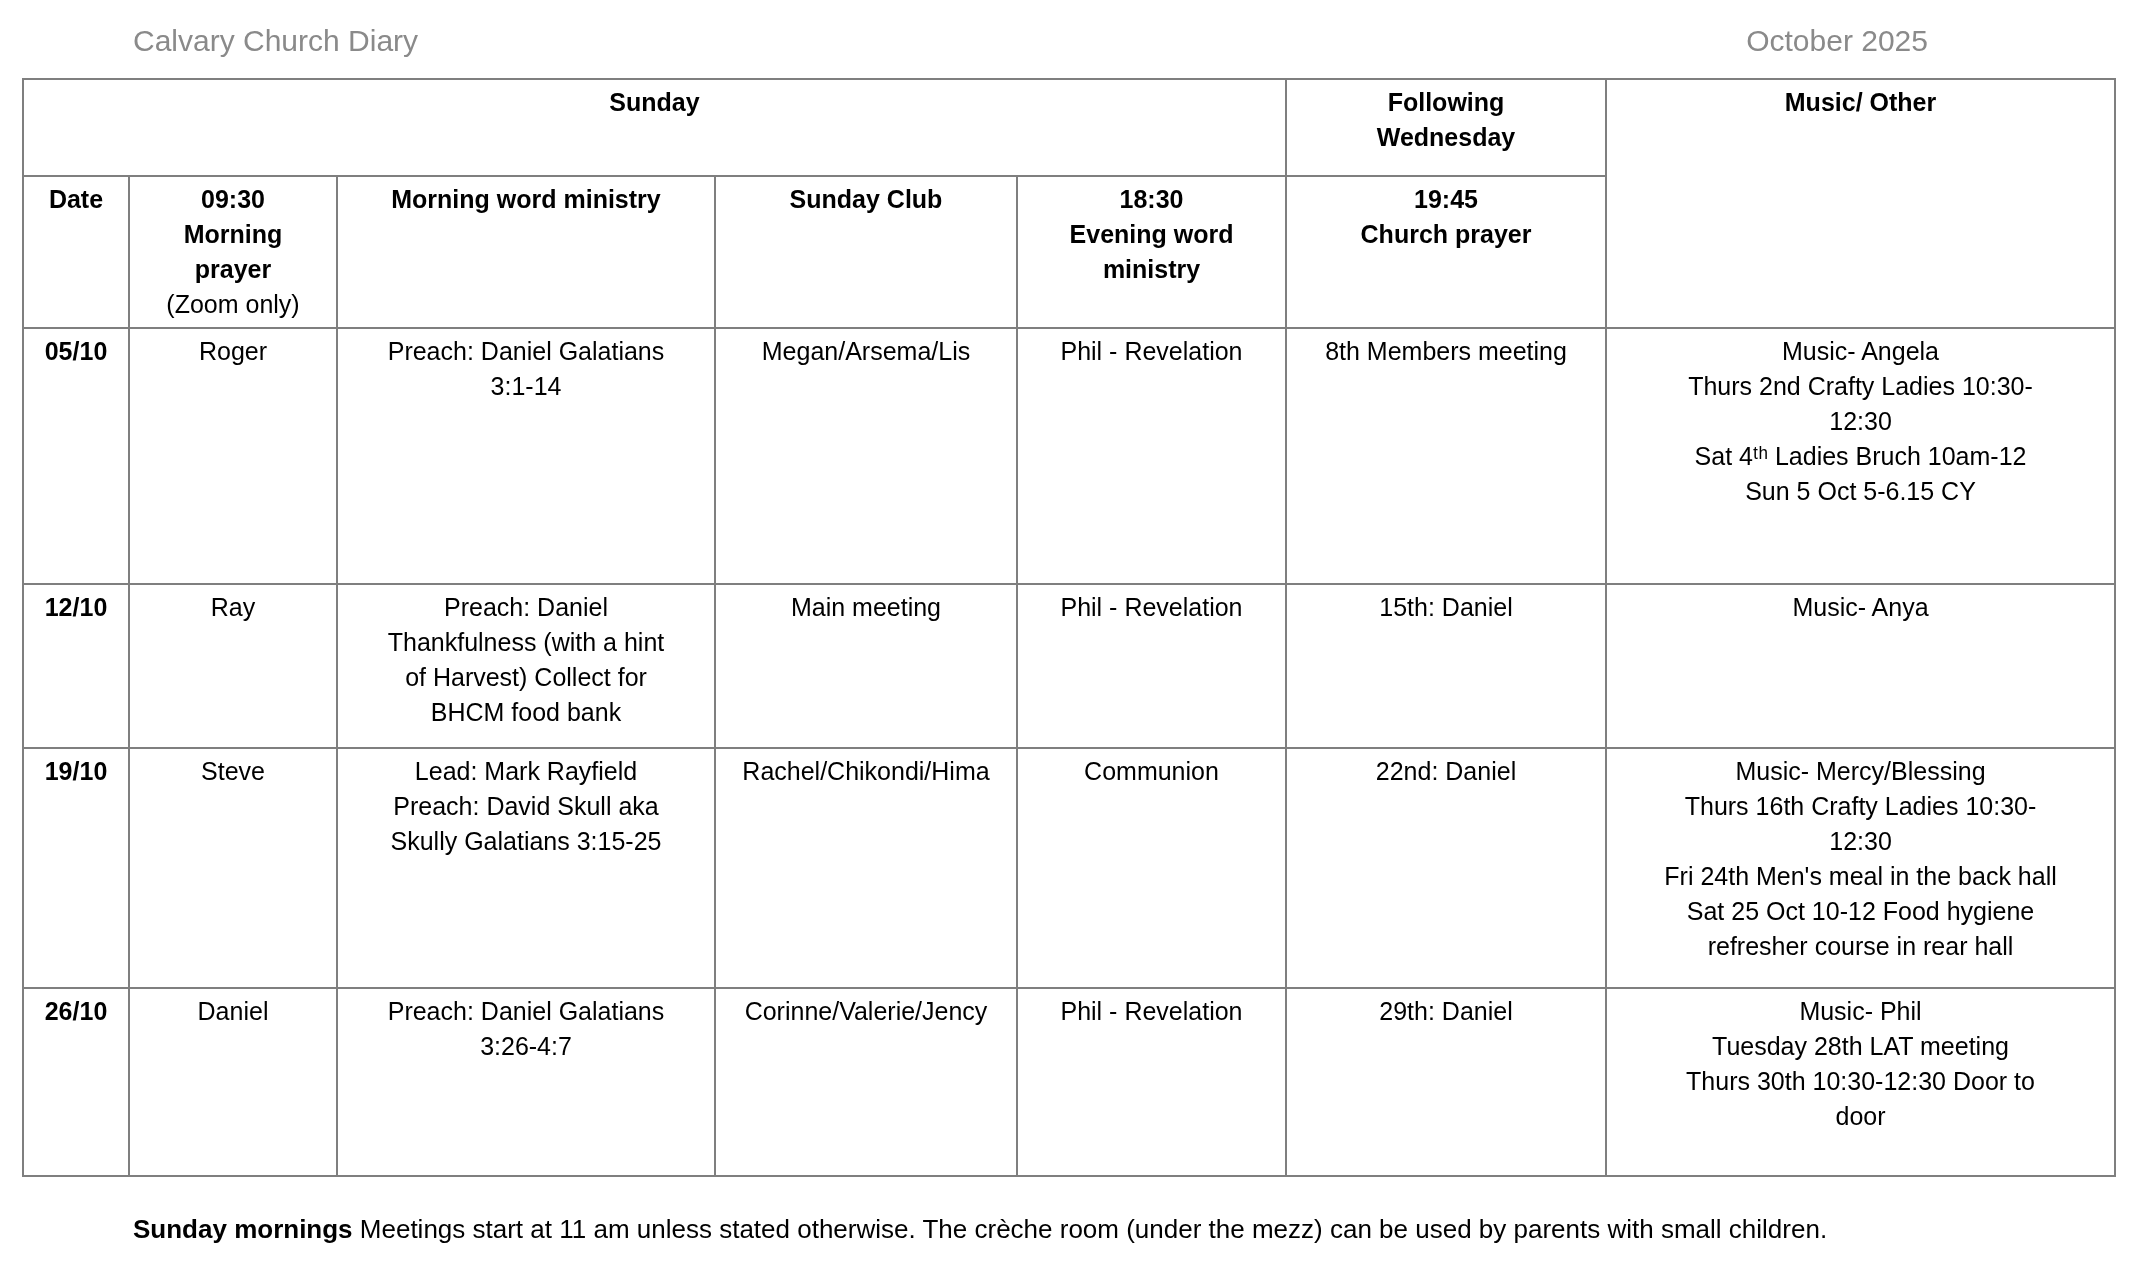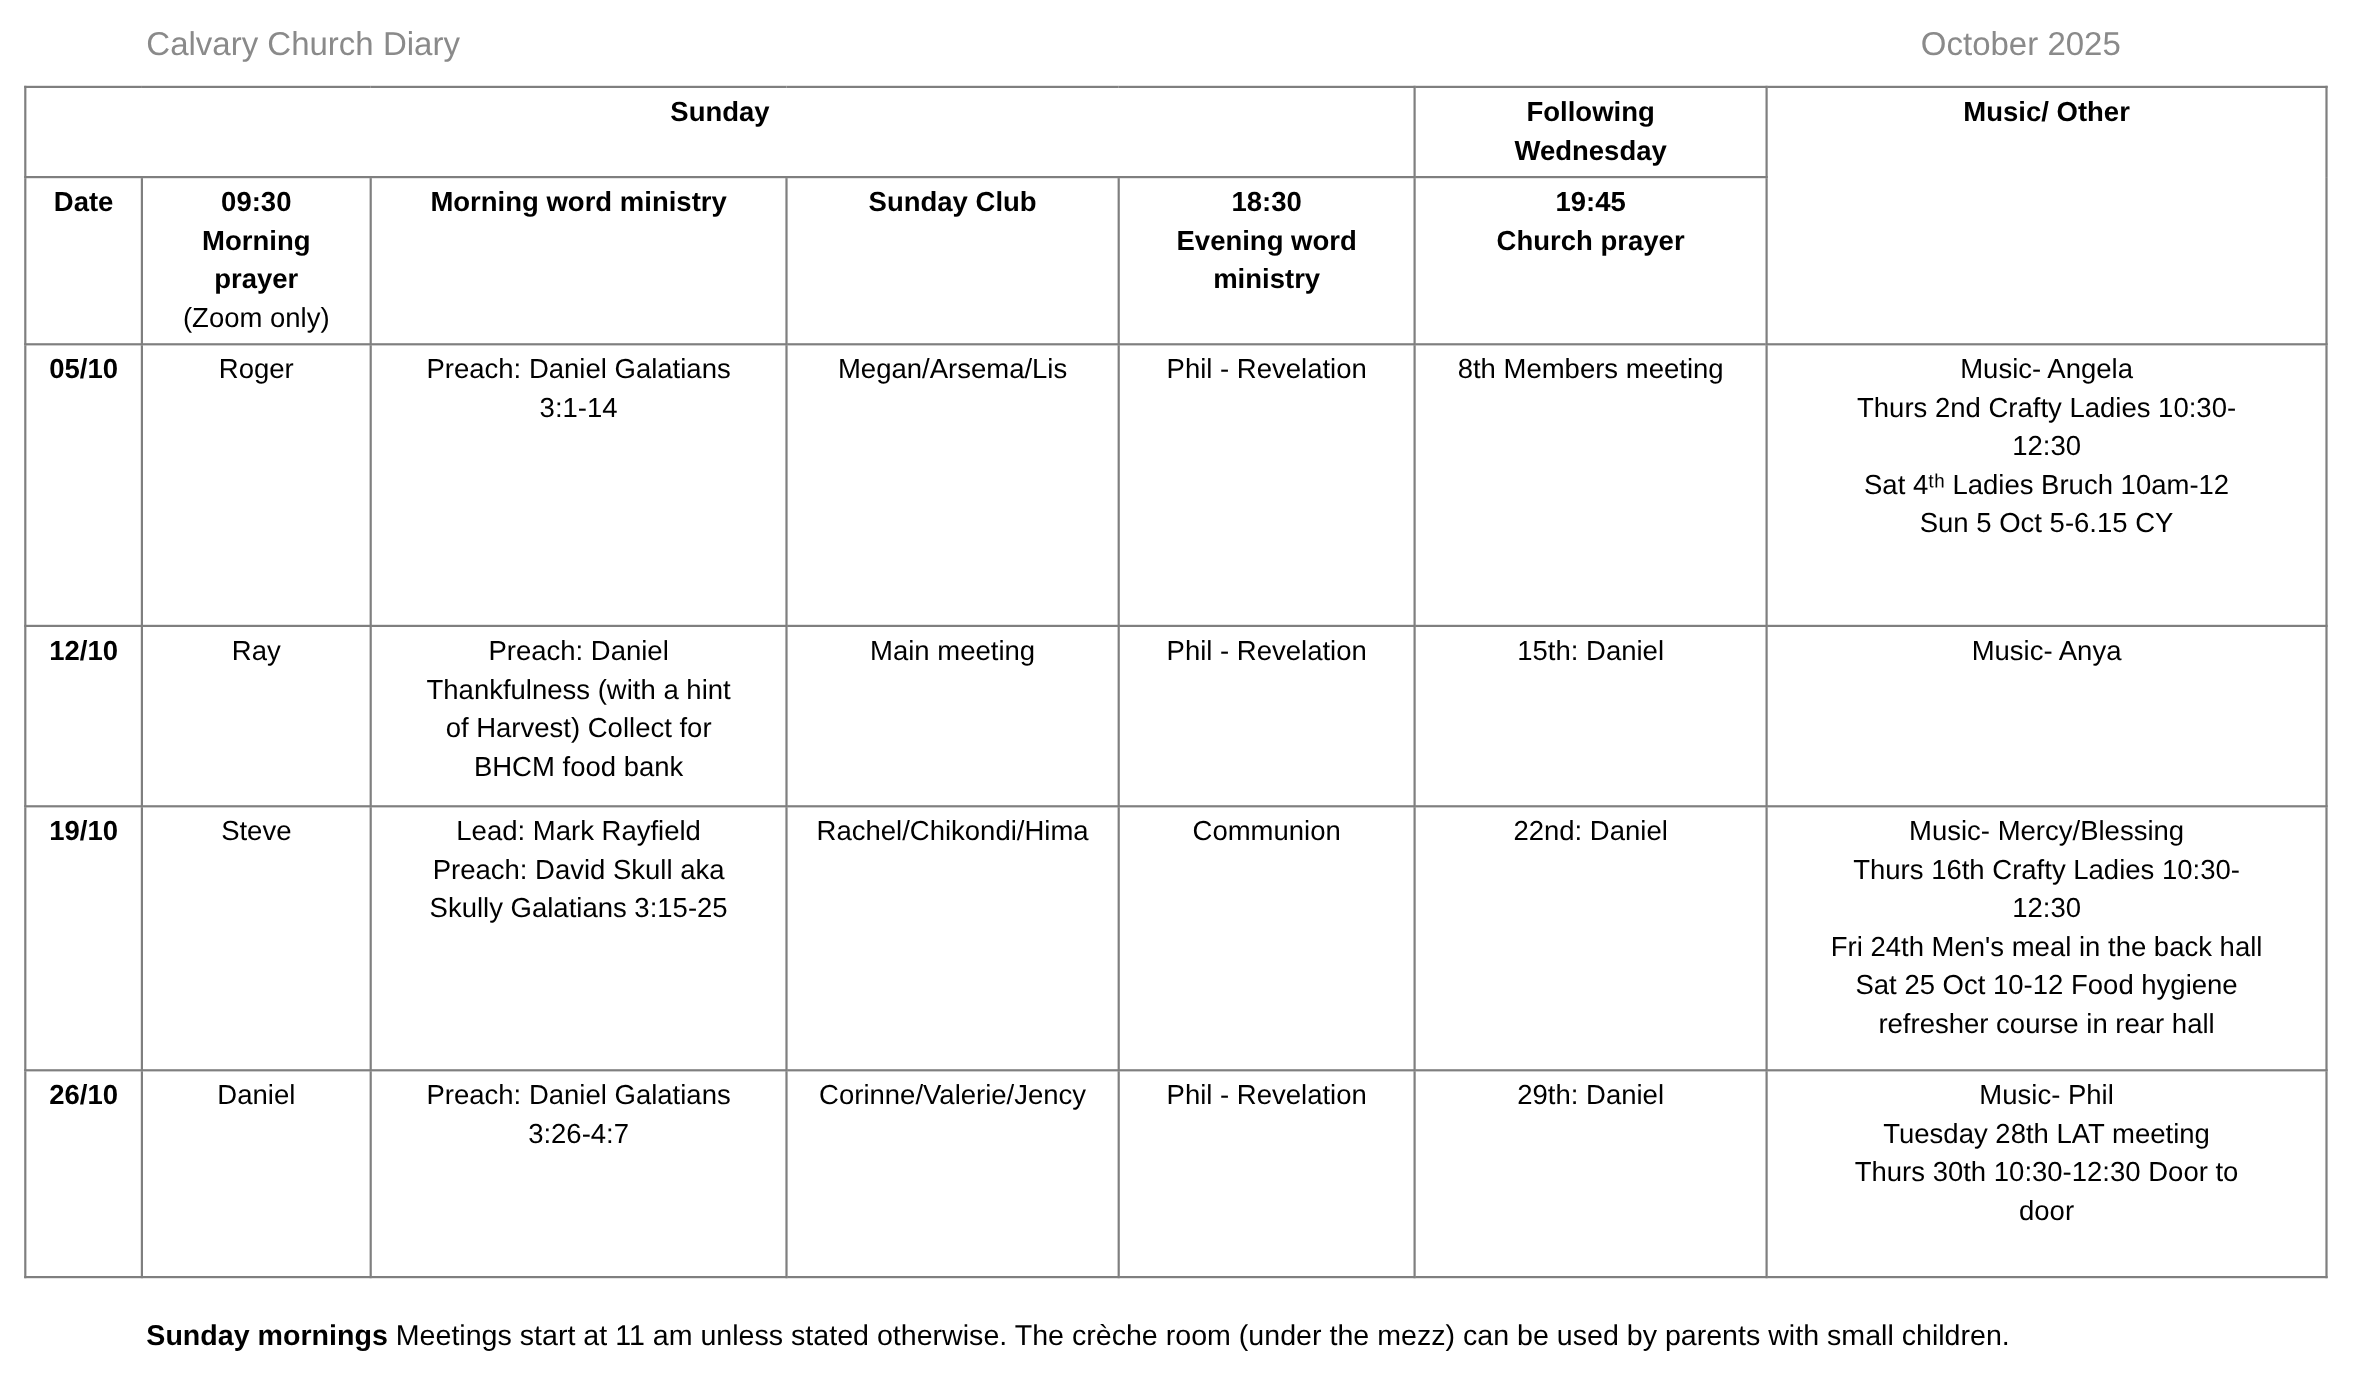--- a/index.html
+++ b/index.html
@@ -44,21 +44,21 @@
     line-height: 35px;
     padding: 5px 8px;
     box-sizing: border-box;
     white-space: pre-line;
     overflow: hidden;
   }
   table.diary th { font-weight: bold; }
   .zoom-note { font-weight: normal; display: block; }
   td.date-cell { font-weight: bold; }
   th.music-header { vertical-align: middle; }
-  tr.hrow1 { height: 82px; }
+  tr.hrow1 { height: 97px; }
   tr.hrow2 { height: 143px; }
   tr.r1 { height: 256px; }
   tr.r2 { height: 164px; }
   tr.r3 { height: 240px; padding-left: 24px; }
   tr.r4 { height: 188px; }
   .footer-note {
     margin: 34px 0 0 133px;
     width: 1880px;
     font-size: 26px;
     line-height: 37px;

